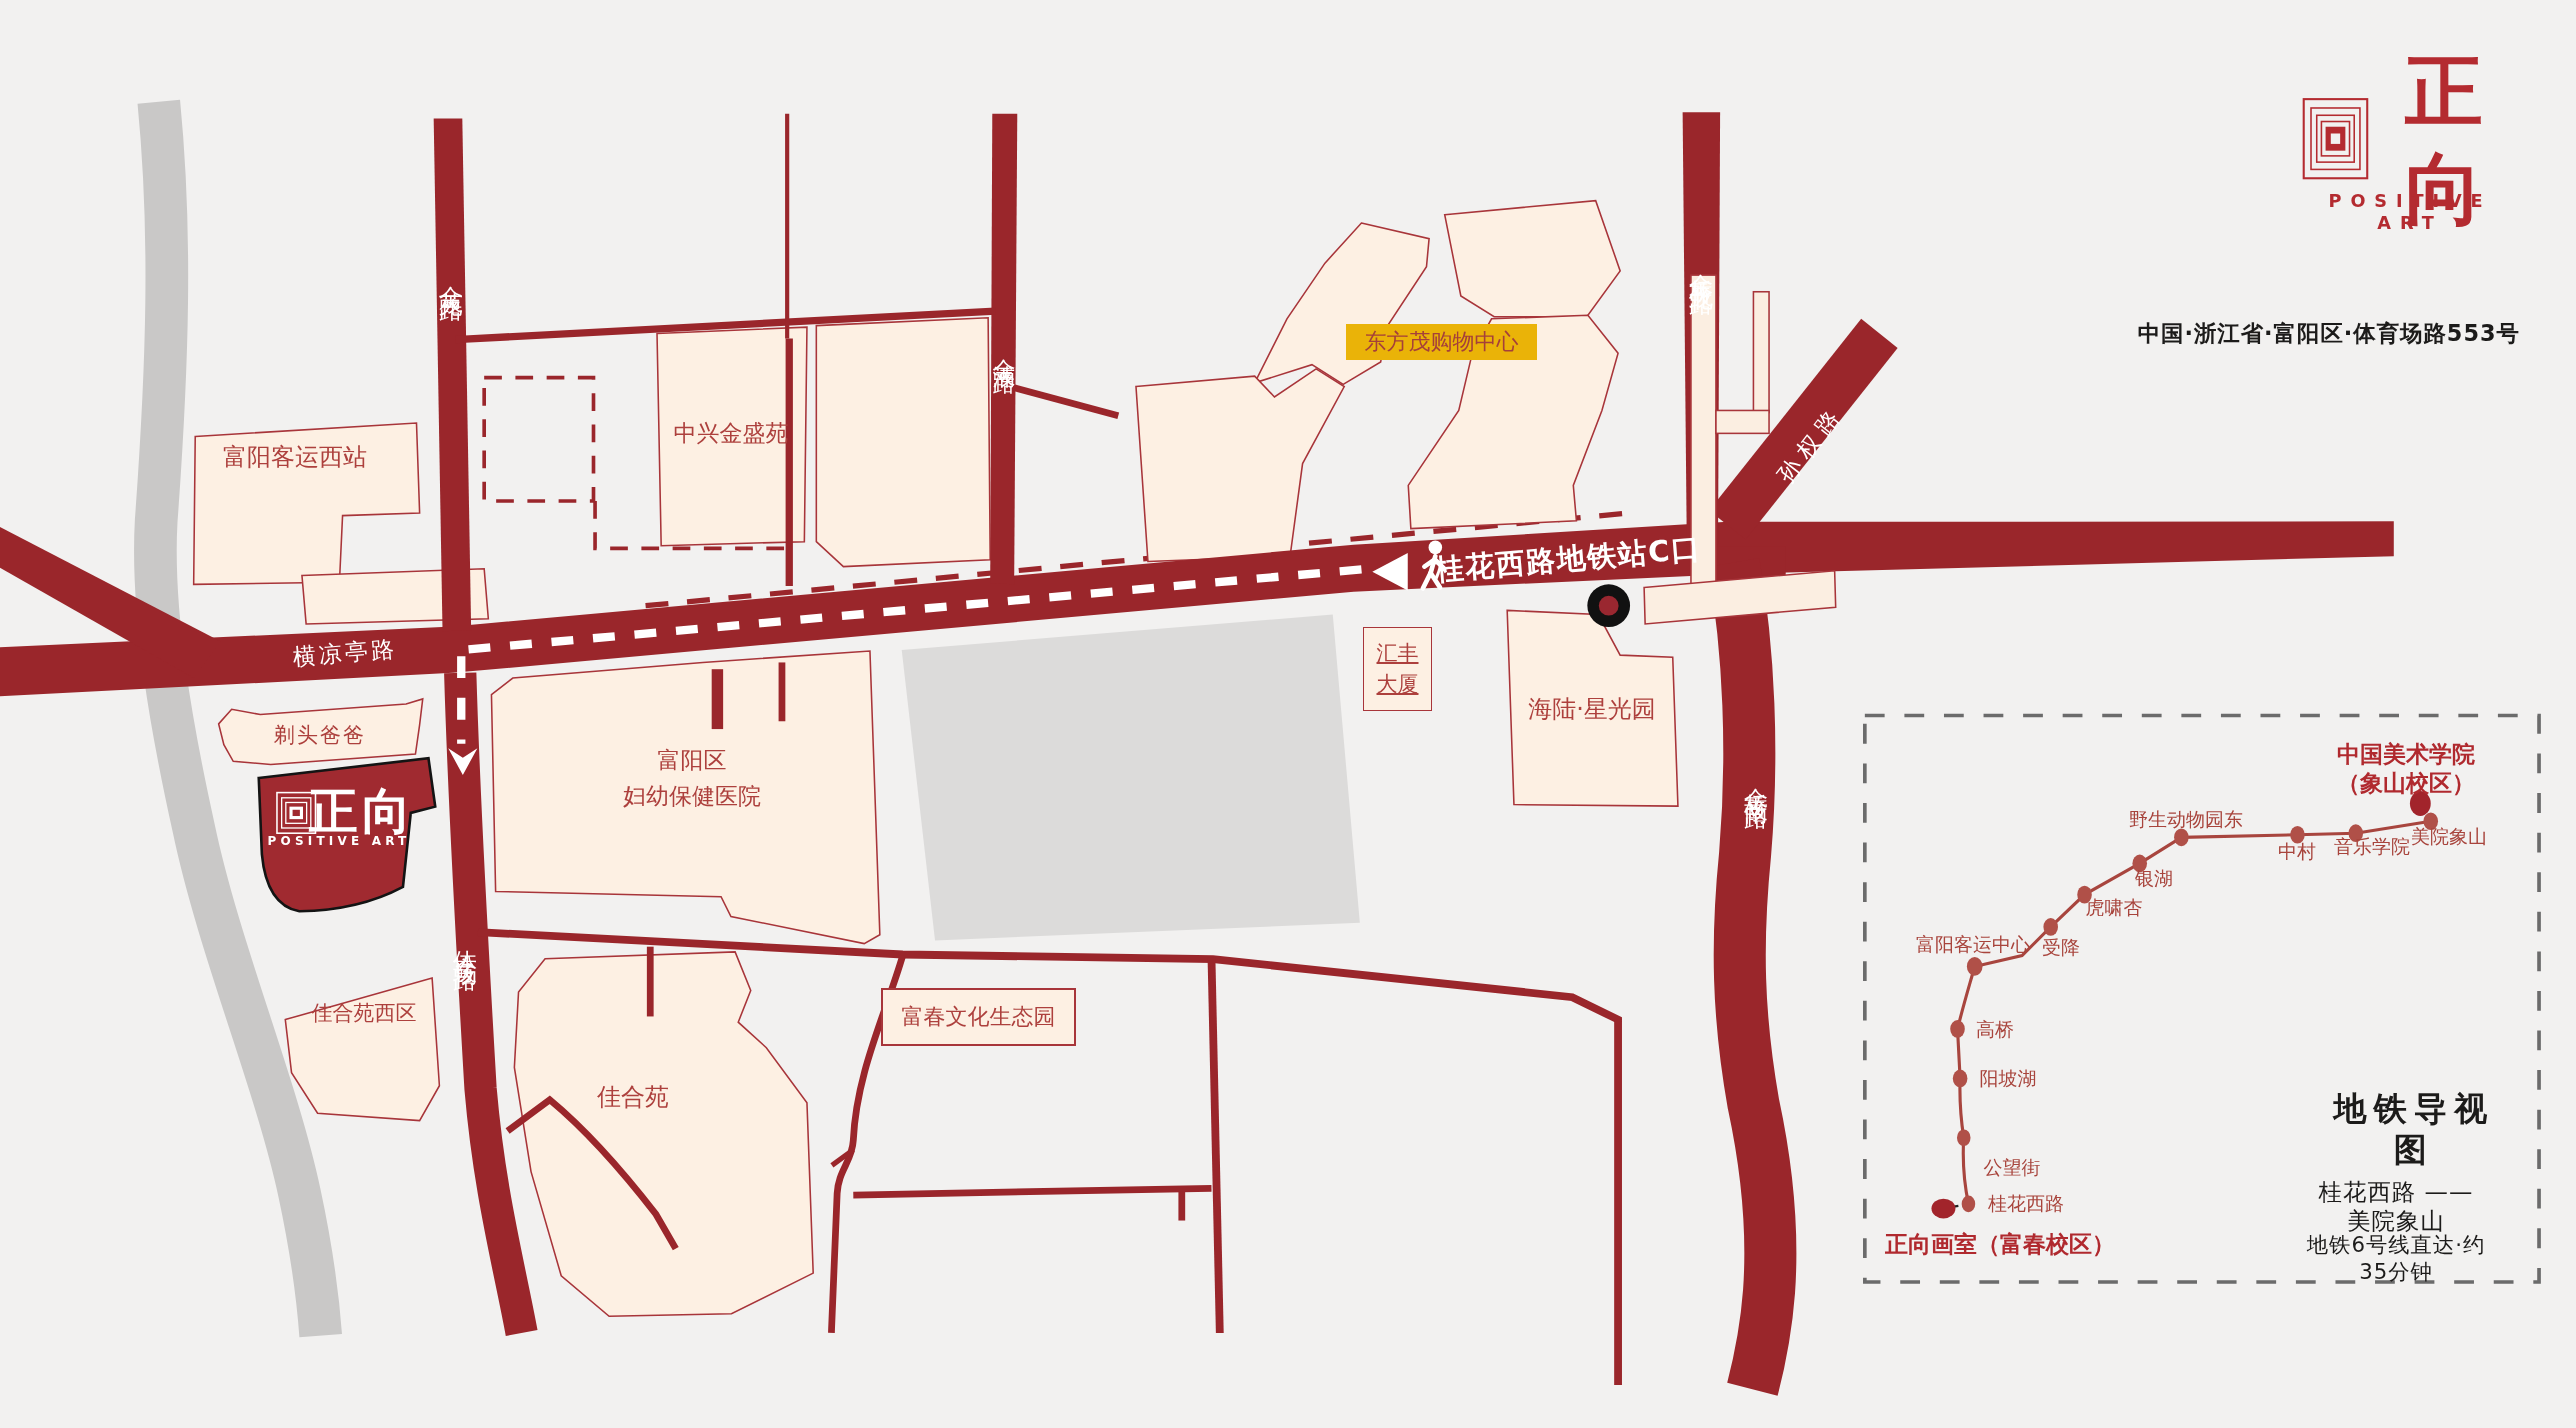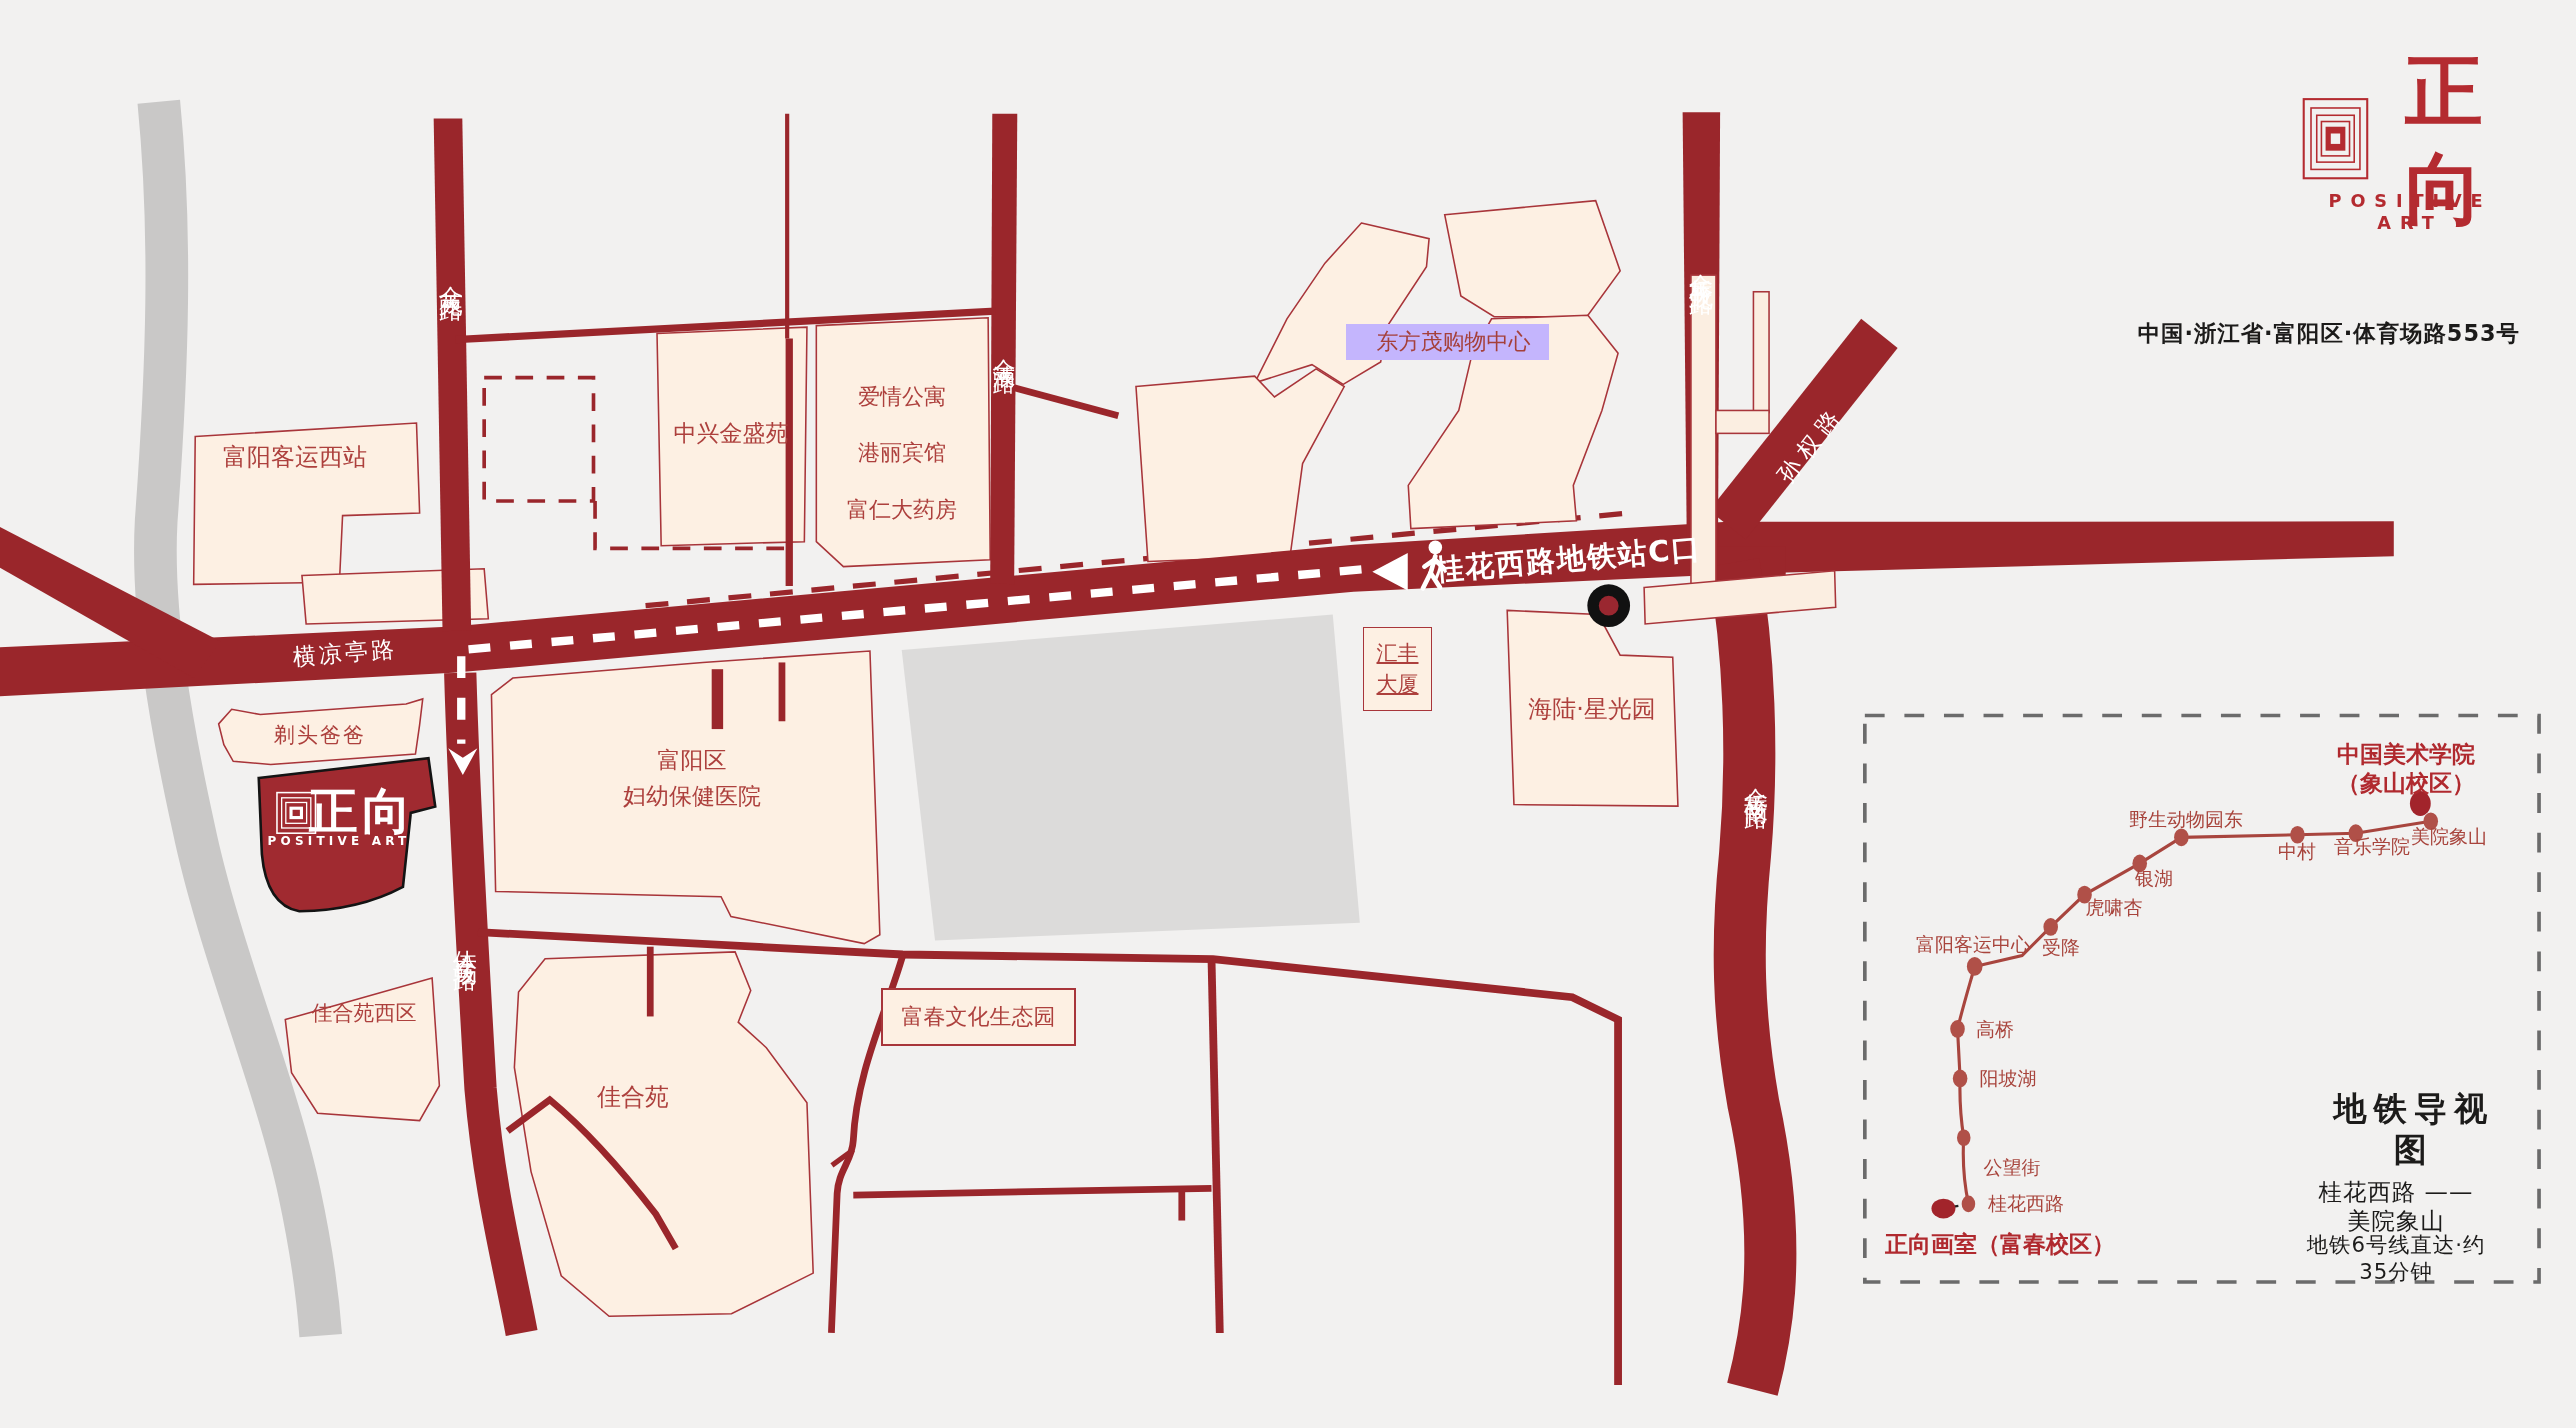--- a/index.html
+++ b/index.html
@@ -10,21 +10,21 @@
   .white{color:#ffffff;}
   .vert{writing-mode:vertical-rl;text-orientation:upright;letter-spacing:6.2px;}
   .r4{transform:translate(-50%,-50%) rotate(-4.7deg);}
   .r52{transform:translate(-50%,-50%) rotate(-52deg);}
   .bold{font-weight:bold;}
   .black{color:#1c1b1a;}
   .metro-lbl{color:#a8443c;font-size:19px;}
   .metro-end{color:#b0292e;font-size:23px;font-weight:bold;}
   .boxlbl{position:absolute;display:flex;align-items:center;justify-content:center;text-align:center;}
   .creambox{background:#fdf0e3;border:1.6px solid #a8353a;color:#ad403d;}
-  .graybox{background:#c4b5fd;color:#a5403a;padding-left:12px;}
+  .graybox{background:#eab308;color:#a5403a;}
   .rightal{transform:translate(-100%,-50%);text-align:right;white-space:nowrap;}
 </style>
 </head>
 <body>
 
 <div id="stage">
 
 <svg id="mapsvg" width="2576" height="1429" viewBox="0 0 4948 2744">
 
   <rect x="0" y="0" width="4948" height="2744" fill="#f2f1f0"></rect>
@@ -166,25 +166,20 @@
 <div class="lbl white vert" style="left:1004px;top:350px;font-size:23px;">金浦路</div>
 <div class="lbl white vert" style="left:1701px;top:267px;font-size:24px;">金桥北路</div>
 <div class="lbl white r52" style="left:1811px;top:444px;font-size:23px;letter-spacing:7.3px;">孙权路</div>
 <div class="lbl white vert" style="left:1756px;top:781px;font-size:24px;">金桥南路</div>
 <div class="lbl white vert" style="left:465px;top:943px;font-size:24px;">体育场路</div>
 <div class="lbl white r4" style="left:345px;top:653px;font-size:23px;letter-spacing:3.1px;">横凉亭路</div>
 <div class="lbl white r4 bold" style="left:1568px;top:559px;font-size:29px;letter-spacing:1.6px;">桂花西路地铁站C口</div>
 
 <div class="lbl" style="left:295px;top:457px;font-size:24px;">富阳客运西站</div>
 <div class="lbl" style="left:731px;top:433px;font-size:23px;text-align:center;">中兴金盛苑</div>
-<div class="lbl" style="left:902px;top:453px;font-size:22px;line-height:1.28;">爱情公寓
-
-港丽宾馆
-
-富仁大药房</div>
 <div class="boxlbl graybox" style="left:1346px;top:324px;width:191px;height:36px;font-size:22px;">东方茂购物中心</div>
 <div class="boxlbl creambox" style="left:1363px;top:627px;width:67px;height:82px;font-size:21px;white-space:pre-line;line-height:1.5;text-decoration:underline;">汇丰
 大厦</div>
 <div class="lbl" style="left:1592px;top:709px;font-size:24px;">海陆·星光园</div>
 <div class="lbl" style="left:692px;top:781px;font-size:23px;line-height:1.55;font-family:Liberation Mono, monospace;">富阳区
 妇幼保健医院</div>
 <div class="lbl" style="left:320px;top:735px;font-size:21px;letter-spacing:2.1px;">剃头爸爸</div>
 <div class="lbl" style="left:364px;top:1013px;font-size:21px;">佳合苑西区</div>
 <div class="lbl" style="left:633px;top:1097px;font-size:24px;">佳合苑</div>
 <div class="boxlbl creambox" style="left:881px;top:988px;width:191px;height:54px;font-size:22px;border-width:2.1px;">富春文化生态园</div>

